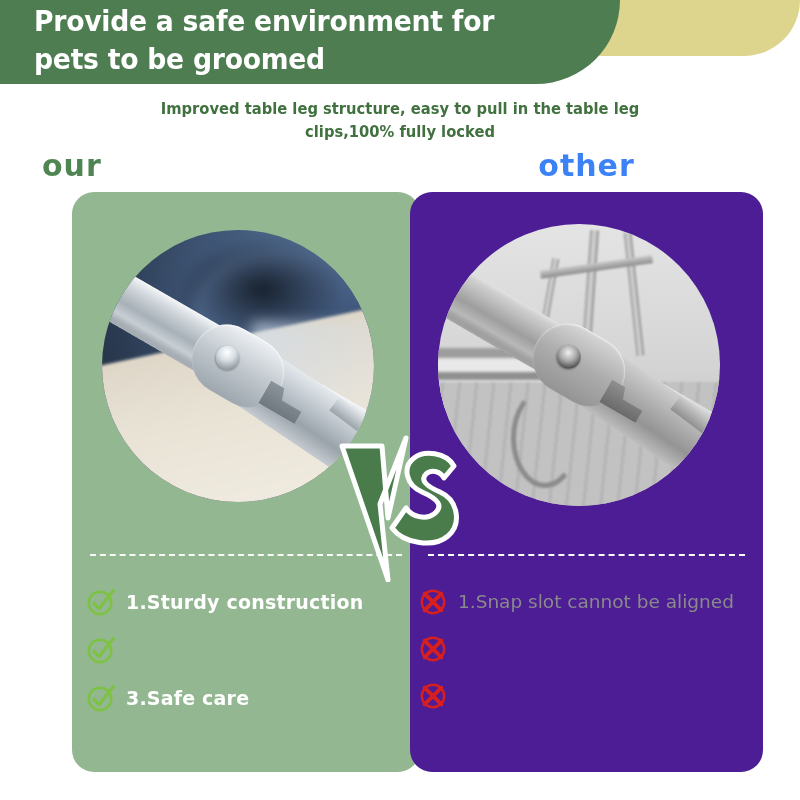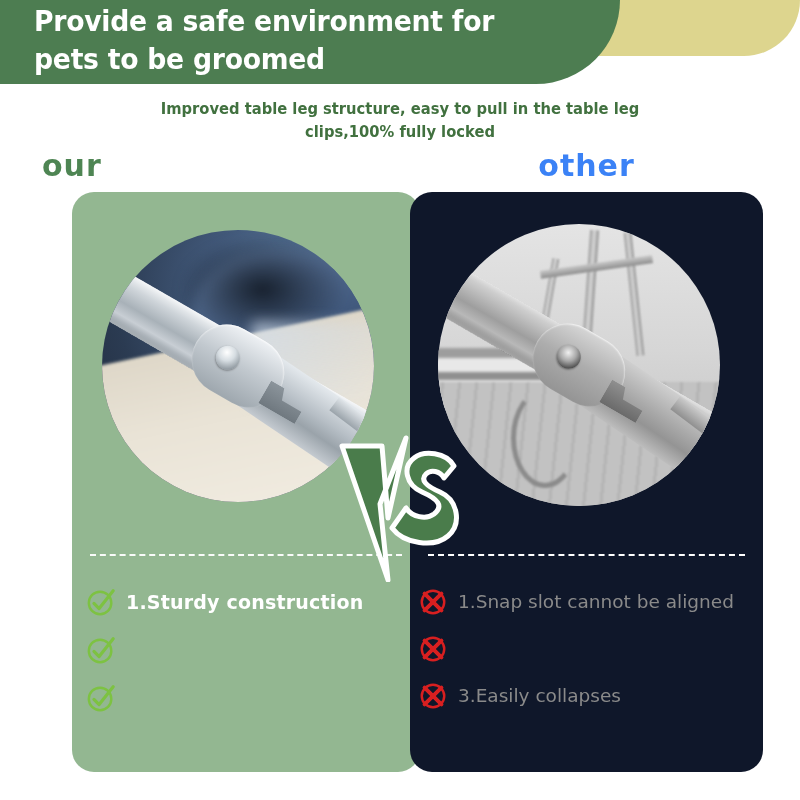--- a/index.html
+++ b/index.html
@@ -92,21 +92,21 @@
 
   
   .panel {
     position: absolute;
     top: 192px;
     height: 580px;
     border-radius: 22px;
     overflow: hidden;
   }
   .panel.left  { left: 42px;  width: 348px; background: #93b791; margin-left: 30px; }
-  .panel.right { left: 410px; width: 353px; background: #0f172a; }
+  .panel.right { left: 410px; width: 353px; background: #4c1d95; }
 
   .panel-divider {
     position: absolute;
     left: 18px;
     right: 18px;
     top: 362px;
     border-top: 2px dashed #ffffff;
     opacity: .95;
   }
   .panel.right .panel-divider { border-top-color: #ffffff; opacity: 1; }
@@ -367,20 +367,21 @@
         </span>
       </div>
 
       <div class="bullet-row">
         <span class="bullet-icon">
           <svg viewBox="0 0 32 32" width="30" height="30">
             <circle cx="15" cy="17" r="12" fill="none" stroke="#7dc242" stroke-width="2.6"></circle>
             <path d="M8.5 17.5 L14 23 L29 4" fill="none" stroke="#7dc242" stroke-width="3.4" stroke-linecap="round" stroke-linejoin="round"></path>
           </svg>
         </span>
+        <span class="bullet-text">3.Safe care</span>
       </div>
 
     </div>
   </div>
 
   <div class="panel right">
 
     <div class="photo right-photo">
       <div class="ph-bg scene-gray">
         <div class="shelf"></div>
@@ -424,21 +425,20 @@
         </span>
       </div>
 
       <div class="bullet-row">
         <span class="bullet-icon">
           <svg viewBox="0 0 32 32" width="30" height="30">
             <circle cx="16" cy="16" r="12" fill="none" stroke="#d81f20" stroke-width="2.6"></circle>
             <path d="M7 7 L25 25 M25 7 L7 25" fill="none" stroke="#d81f20" stroke-width="4.2" stroke-linecap="round"></path>
           </svg>
         </span>
-        <span class="bullet-text">3.Easily collapses</span>
       </div>
 
     </div>
   </div>
 
   <div class="vs-badge">
     <svg viewBox="0 0 128 150" width="128" height="150">
 
       <path d="M6 14 L46 14 L52 86 L70 6 L44 72 L52 148 L28 78 Z" fill="#4a7c4b" stroke="#ffffff" stroke-width="5" stroke-linejoin="round"></path>
 

